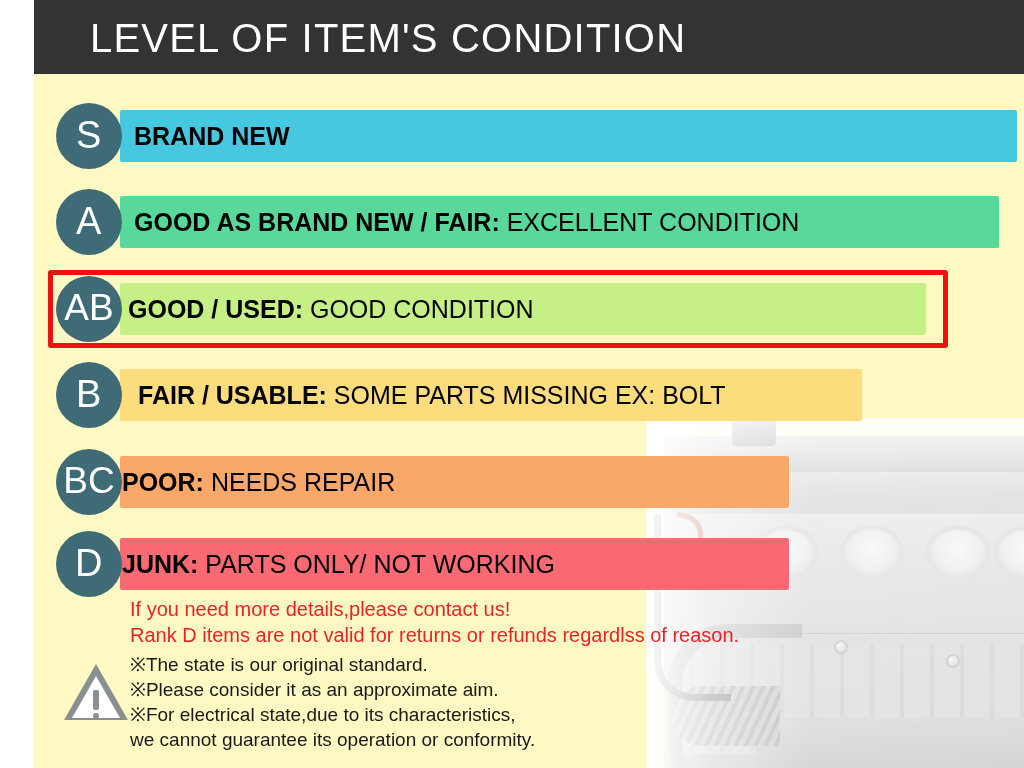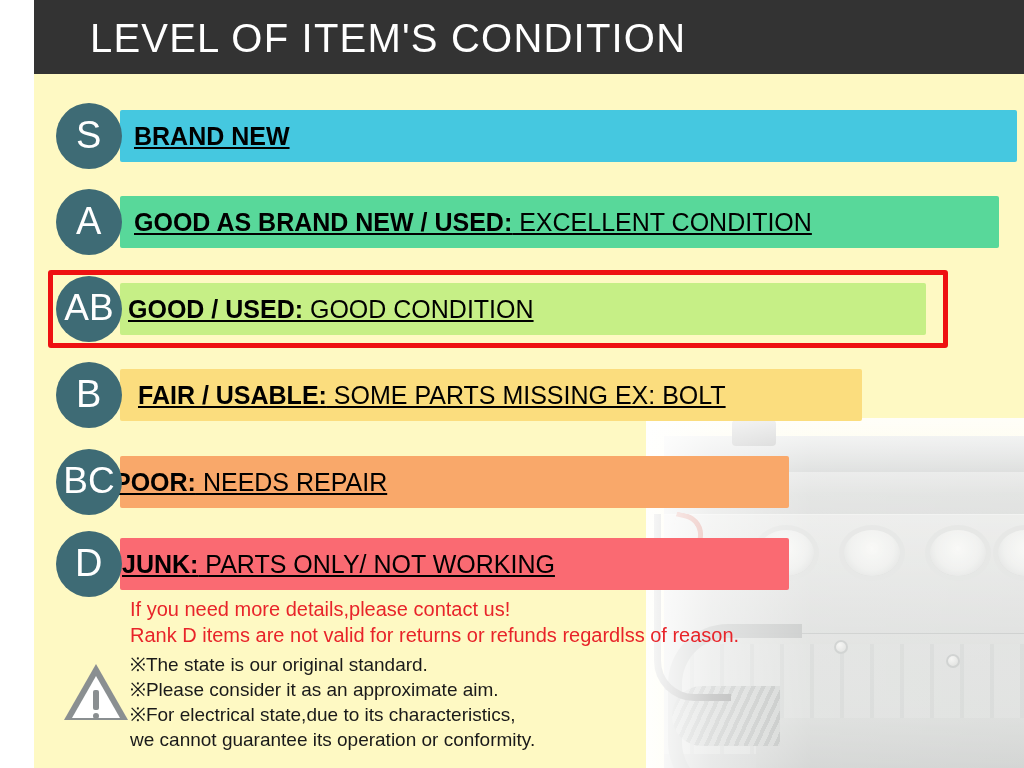--- a/index.html
+++ b/index.html
@@ -158,21 +158,20 @@
     border-radius: 2px;
   }
   .bar-text {
     position: absolute;
     top: 0;
     height: 52px;
     line-height: 52px;
     font-size: 25px;
     color: #000000;
     white-space: nowrap;
-    text-decoration: underline;
   }
   .bar-text b { font-weight: bold; }
   .badge {
     position: absolute;
     left: 22px;
     top: -7px;
     width: 66px;
     height: 66px;
     border-radius: 50%;
     background: #3e6b75;
@@ -285,41 +284,41 @@
   </div>
 
   <div class="row" style="top:110px;">
     <div class="bar" style="width:897px; background:#45c8e0;"></div>
     <div class="bar-text" style="left:100px;"><b>BRAND NEW</b><span></span></div>
     <div class="badge">S</div>
   </div>
 
   <div class="row" style="top:196px;">
     <div class="bar" style="width:879px; background:#58d89a;"></div>
-    <div class="bar-text" style="left:100px;"><b>GOOD AS BRAND NEW / USED:</b><span> EXCELLENT CONDITION</span></div>
+    <div class="bar-text" style="left:100px;"><b>GOOD AS BRAND NEW / FAIR:</b><span> EXCELLENT CONDITION</span></div>
     <div class="badge">A</div>
   </div>
 
   <div id="ab-highlight"></div>
 
   <div class="row" style="top:283px;">
     <div class="bar" style="width:806px; background:#c6ef86;"></div>
     <div class="bar-text" style="left:94px;"><b>GOOD / USED:</b><span> GOOD CONDITION</span></div>
     <div class="badge two">AB</div>
   </div>
 
   <div class="row" style="top:369px;">
     <div class="bar" style="width:742px; background:#fbdd7e;"></div>
     <div class="bar-text" style="left:104px;"><b>FAIR / USABLE:</b><span> SOME PARTS MISSING EX: BOLT</span></div>
     <div class="badge">B</div>
   </div>
 
   <div class="row" style="top:456px;">
     <div class="bar" style="width:669px; background:#f9a86a;"></div>
-    <div class="bar-text" style="left:80px;text-align:center;"><b>POOR:</b><span> NEEDS REPAIR</span></div>
+    <div class="bar-text" style="left:88px;text-align:center;"><b>POOR:</b><span> NEEDS REPAIR</span></div>
     <div class="badge two">BC</div>
   </div>
 
   <div class="row" style="top:538px;">
     <div class="bar" style="width:669px; background:#fa6a72;"></div>
     <div class="bar-text" style="left:88px;"><b>JUNK:</b><span> PARTS ONLY/ NOT WORKING</span></div>
     <div class="badge">D</div>
   </div>
 
   <div id="notes">

